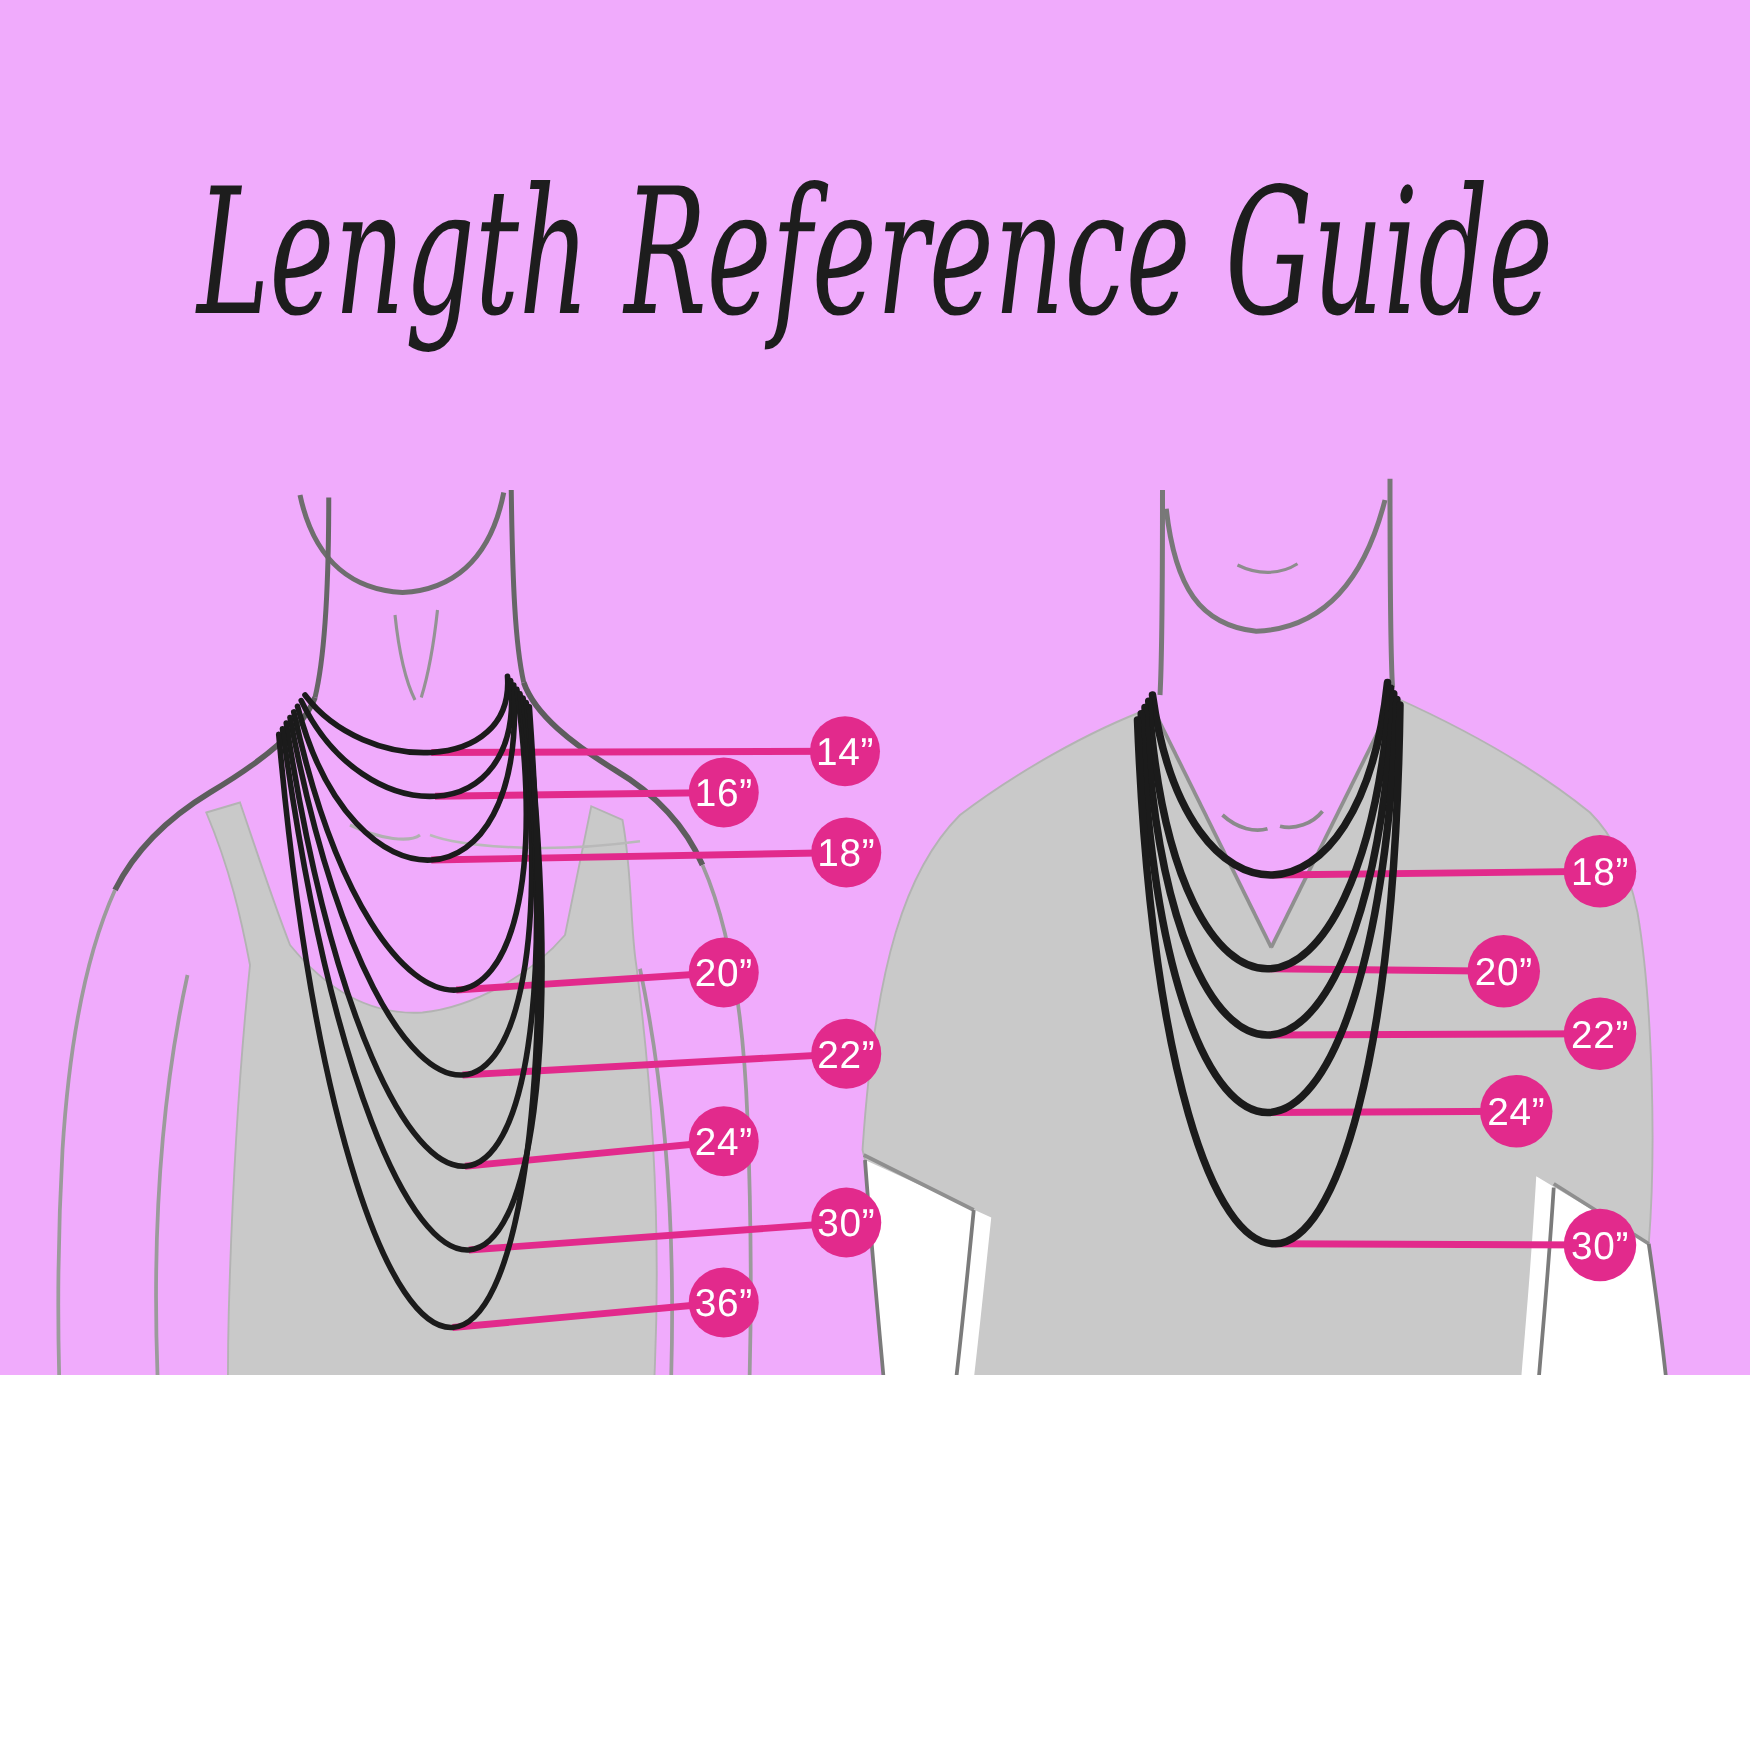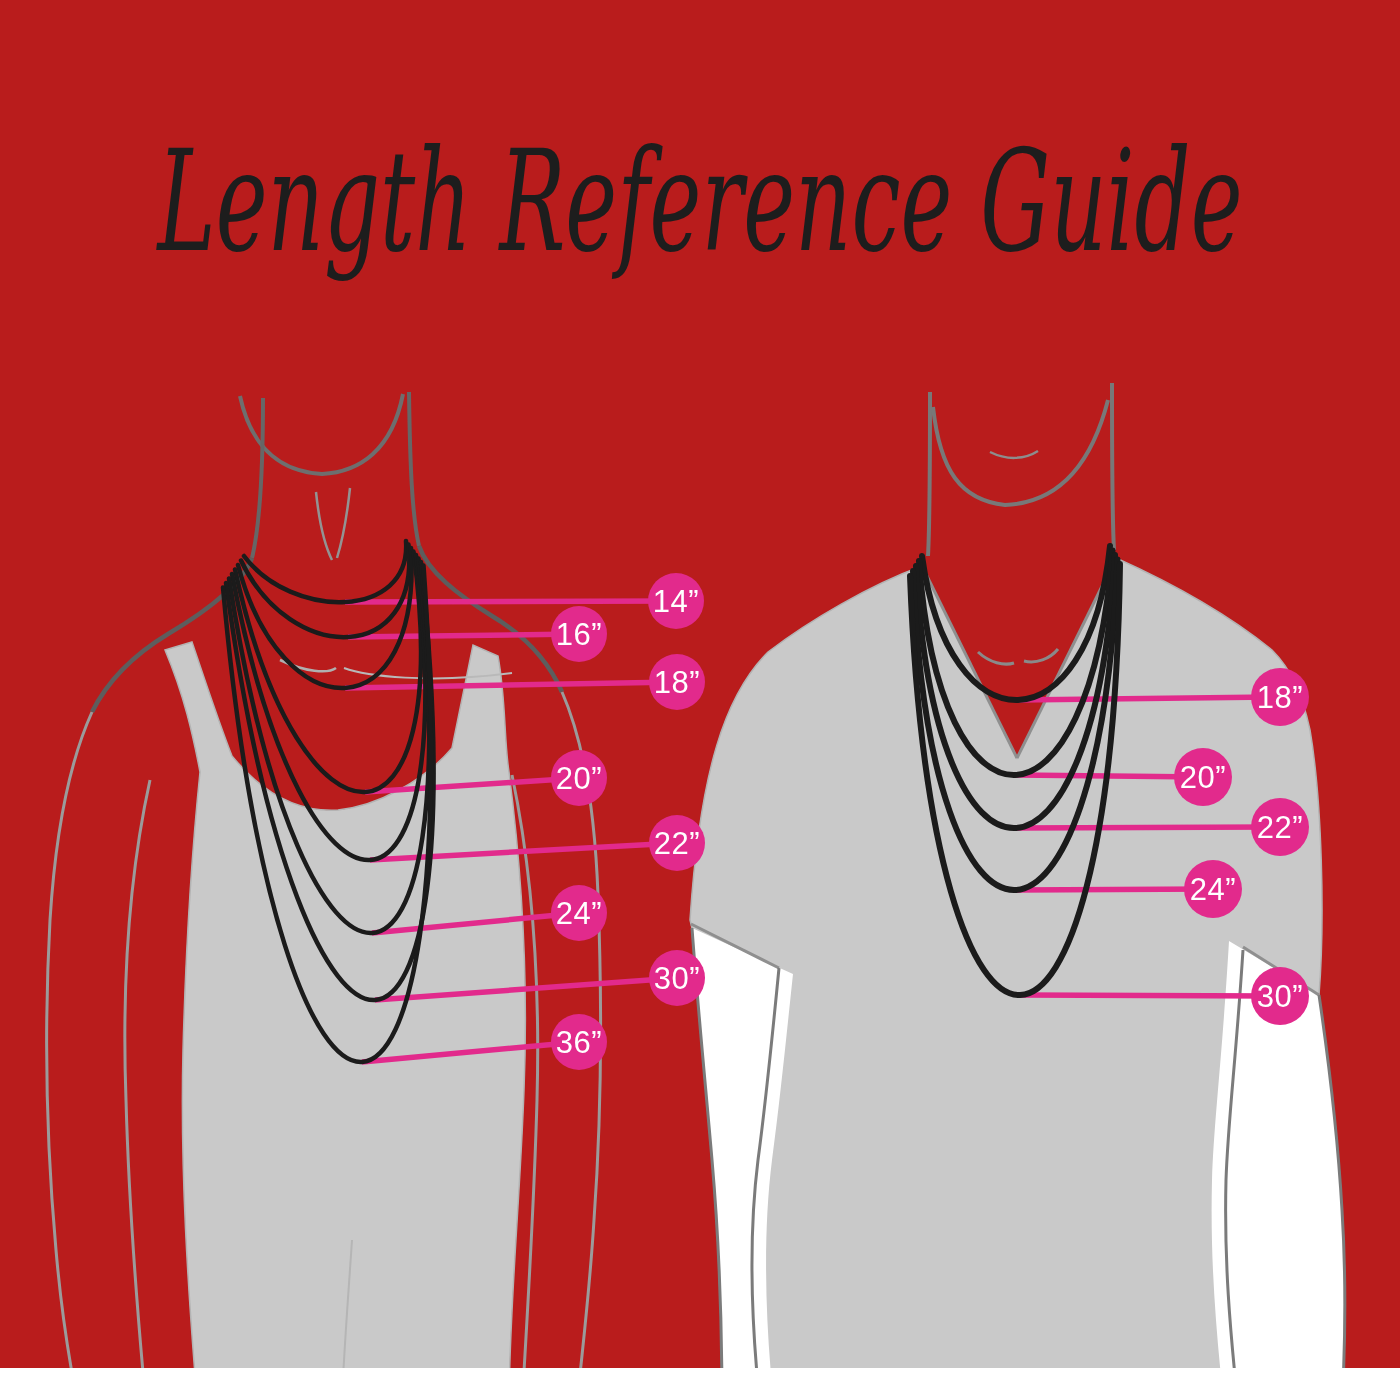--- a/index.html
+++ b/index.html
@@ -1,16 +1,16 @@
 <!DOCTYPE html>
 <html><head>
 <meta charset="utf-8">
 <style>
   html,body{margin:0;padding:0;background:#ffffff;}
-  .page{width:1400px;height:1368px;position:relative;background:#b91c1c;overflow:hidden;}
+  .page{width:1400px;height:1100px;position:relative;background:#f0abfc;overflow:hidden;}
   svg{display:block;}
   .title-text{font-family:"DejaVu Serif",serif;font-style:italic;font-weight:normal;fill:#1d1d1d;}
   .badge-text{font-family:"Liberation Sans",sans-serif;fill:#ffffff;letter-spacing:0.5px;}
 </style>
 </head>
 <body>
 
 <div class="page">
 <svg viewBox="0 0 1400 1400" width="1400" height="1400">
 

